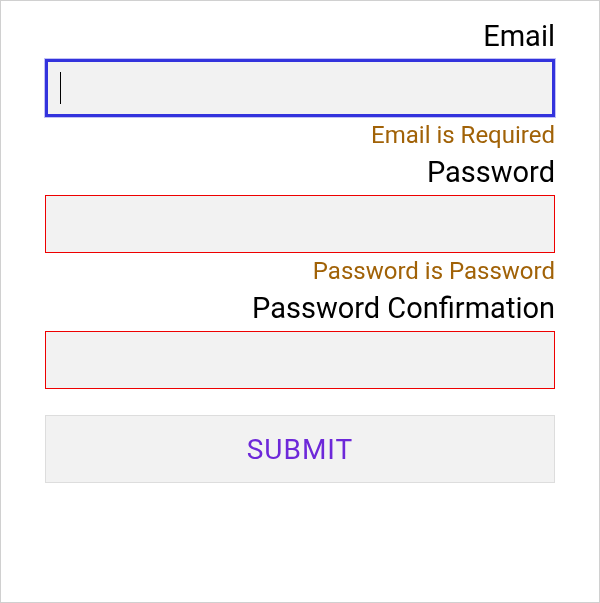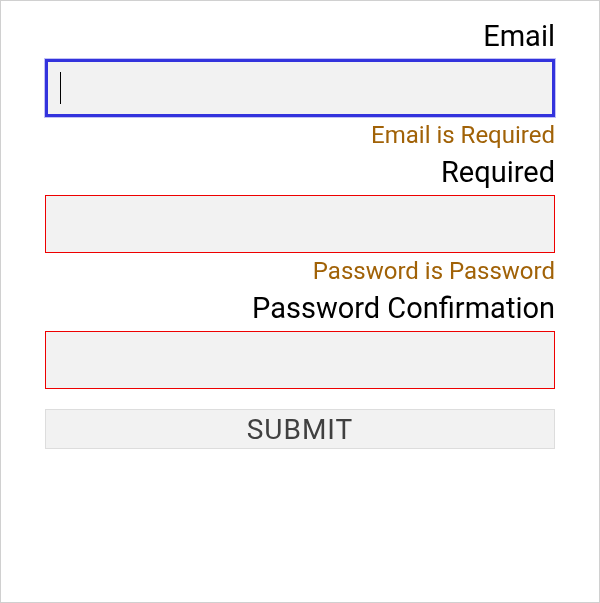--- a/index.html
+++ b/index.html
@@ -54,46 +54,46 @@
     @keyframes blink {
       50% { opacity: 0; }
     }
     .error-text {
       color: #a16207;
       font-size: 24px;
       margin-top: 4px;
     }
     .submit-button {
       width: 100%;
-      height: 40px;
+      height: 68px;
       background: #f2f2f2;
       border: 1px solid #dddddd;
-      color: #404040;
+      color: #6d28d9;
       font-size: 28px;
       letter-spacing: 1px;
-      margin-top: 14px;
+      margin-top: 20px;
       cursor: pointer;
       font-family: inherit;
     }
   </style>
 </head>
 <body>
 
 
 
 <div class="form-group">
   <label class="label">Email</label>
   <div class="input focused">
     <span class="cursor"></span>
   </div>
   <div class="error-text">Email is Required</div>
 </div>
 
 <div class="form-group">
-  <label class="label">Required</label>
+  <label class="label">Password</label>
   <div class="input error"></div>
   <div class="error-text">Password is Password</div>
 </div>
 
 <div class="form-group">
   <label class="label">Password Confirmation</label>
   <div class="input error"></div>
 </div>
 
 <button class="submit-button">SUBMIT</button>

